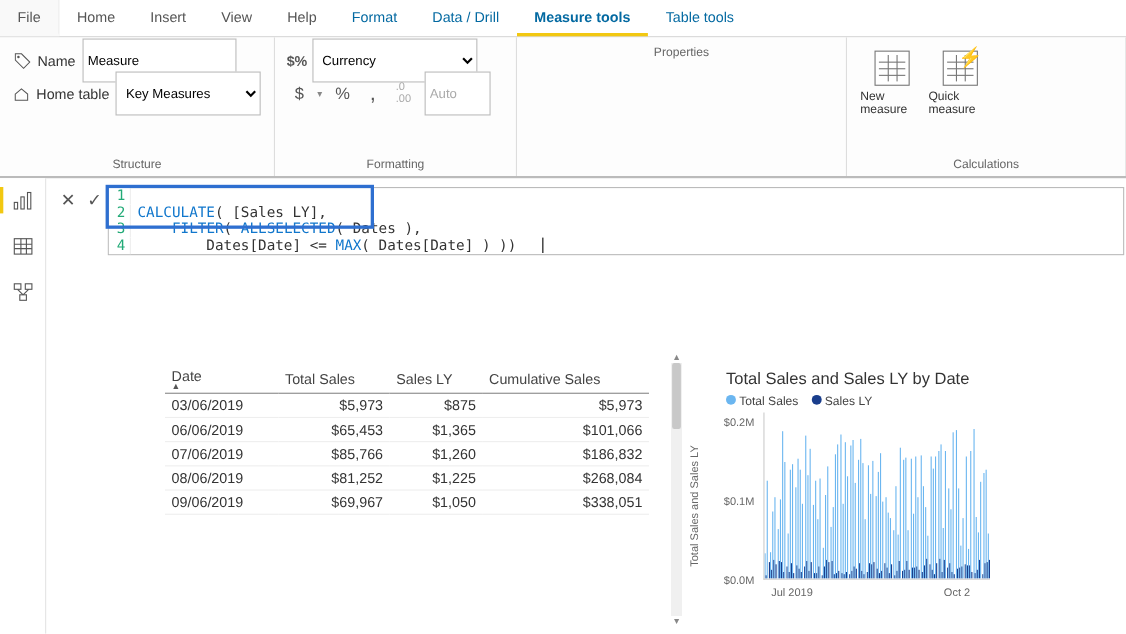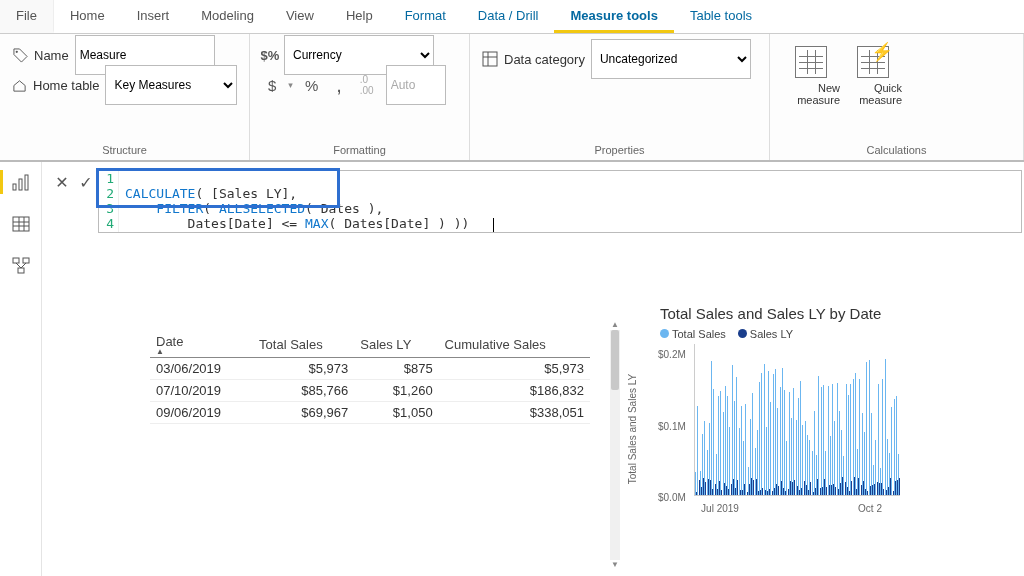--- a/index.html
+++ b/index.html
@@ -26,21 +26,21 @@
   .fmt-btn.small { font-size: 13px; }
   .calc-btn { display: inline-flex; flex-direction: column; align-items: center; width: 58px; padding-top: 2px; cursor: pointer; }
   .calc-btn .big-icon { width: 32px; height: 32px; border: 1px solid #777; background: #fff; position: relative; margin-bottom: 4px; }
   .calc-btn .big-icon .grid { position: absolute; inset: 3px; background:
       linear-gradient(#777,#777) 0 6px/100% 1px no-repeat,
       linear-gradient(#777,#777) 0 12px/100% 1px no-repeat,
       linear-gradient(#777,#777) 0 18px/100% 1px no-repeat,
       linear-gradient(#777,#777) 8px 0/1px 100% no-repeat,
       linear-gradient(#777,#777) 16px 0/1px 100% no-repeat; }
   .calc-btn .bolt { position: absolute; top: -6px; right: -6px; color: #f2c811; font-size: 18px; }
-  .calc-btn .txt { font-size: 11px; text-align: right; line-height: 1.1; color: #333; }
+  .calc-btn .txt { font-size: 11px; text-align: left; line-height: 1.1; color: #333; }
   
   .sidenav { position: absolute; left: 0; top: 162px; width: 42px; bottom: 0; background: #fff; border-right: 1px solid #e4e4e4; display: flex; flex-direction: column; align-items: center; padding-top: 8px; gap: 18px; }
   .sidenav .sicon { width: 24px; height: 24px; color: #666; display: flex; align-items: center; justify-content: center; cursor: pointer; }
   .sidenav .bar-active { position: absolute; left: 0; top: 8px; width: 3px; height: 24px; background: #f2c811; }
   
   .formula-wrap { position: absolute; left: 50px; right: 2px; top: 170px; display: flex; align-items: flex-start; }
   .fb-btn { width: 24px; height: 24px; display: flex; align-items: center; justify-content: center; color: #555; cursor: pointer; font-size: 16px; }
   .formula-box { flex: 1; border: 1px solid #bbb; background: #fff; font-family: Consolas, monospace; font-size: 13px; position: relative; }
   .formula-box .line { display: flex; }
   .gutter { width: 20px; text-align: right; padding-right: 4px; color: #2a7; background: #fff; border-right: 1px solid #eee; user-select: none; }
@@ -53,41 +53,40 @@
   .table-wrap { position: absolute; left: 100px; top: 70px; width: 440px; }
   table { border-collapse: collapse; width: 100%; font-size: 13px; }
   th { text-align: left; font-weight: 400; color: #444; border-bottom: 1px solid #888; padding: 4px 6px 2px 6px; }
   th .sort { font-size: 8px; display:block; line-height:6px; color:#555;}
   td { padding: 3px 6px; border-bottom: 1px solid #eee; }
   td.num { text-align: right; }
   .scroll { position: absolute; left: 560px; top: 70px; width: 10px; height: 230px; background: #f0f0f0; }
   .scroll .thumb { position: absolute; top: 0; left: 1px; width: 8px; height: 60px; background: #c8c8c8; border-radius: 2px; }
   .scroll .arrow { position:absolute; left:0; width:10px; height:10px; font-size:8px; text-align:center; color:#888; }
   
-  .chart-wrap { position: absolute; left: 610px; top: 45px; right: 0; }
+  .chart-wrap { position: absolute; left: 610px; top: 76px; right: 0; }
   .chart-title { font-size: 15px; color: #333; margin-bottom: 6px; }
   .legend { display: flex; gap: 12px; font-size: 11px; color: #444; margin-bottom: 4px; align-items: center; }
   .legend .dot { width: 9px; height: 9px; border-radius: 50%; display: inline-block; margin-right: 3px; }
   .chart-body { position: relative; height: 170px; width: 240px; }
   .ylabel { position: absolute; left: -28px; top: 50%; transform: translate(-50%, -50%) rotate(-90deg); font-size: 10px; color: #666; white-space: nowrap; }
   .ytick { position: absolute; left: -2px; font-size: 10px; color: #666; transform: translateY(-50%); }
   .plot { position: absolute; left: 34px; top: 0; right: 0; bottom: 18px; border-left: 1px solid #ccc; border-bottom: 1px solid #ccc; overflow: hidden; }
   .xtick { position: absolute; bottom: 0; font-size: 10px; color: #666; transform: translateX(-50%); }
   .bars { position:absolute; inset:0; display:flex; align-items:flex-end; }
   .bars .b1 { flex:1; background:#6bb6f0; margin:0 0.2px; }
   .bars .b2 { flex:1; background:#1a3e8c; margin:0 0.2px; }
 </style>
 </head>
 <body>
 
 <div class="menubar" id="menubar">
     <div class="tab file">File</div>
     <div class="tab">Home</div>
     <div class="tab">Insert</div>
-    <div class="tab">Modeling</div>
     <div class="tab">View</div>
     <div class="tab">Help</div>
     <div class="tab context">Format</div>
     <div class="tab context">Data / Drill</div>
     <div class="tab context active">Measure tools</div>
     <div class="tab context">Table tools</div>
   </div>
 
 <div class="ribbon">
   <div class="group" style="width:250px">
@@ -127,33 +126,20 @@
         <span class="fmt-btn">%</span>
         <span class="fmt-btn" style="font-size:20px;line-height:10px">,</span>
         <span class="fmt-btn small" style="font-size:10px;color:#aaa">.0<br>.00</span>
         <input type="text" class="sel-sm" style="color: rgb(170, 170, 170);" value="Auto">
       </div>
     </div>
     <div class="group-label">Formatting</div>
   </div>
 
   <div class="group" style="width:300px">
-    <div class="group-body">
-      <div class="row" style="margin-top:4px">
-        <span class="icon">
-          <svg width="16" height="16" viewBox="0 0 16 16">
-              <rect x="1" y="1" width="14" height="14" fill="none" stroke="#555"></rect>
-              <line x1="1" y1="6" x2="15" y2="6" stroke="#555"></line>
-              <line x1="6" y1="1" x2="6" y2="15" stroke="#555"></line>
-            </svg>
-        </span>
-        <span class="lbl">Data category</span>
-        <select class="sel-lg"><option>Uncategorized</option></select>
-      </div>
-    </div>
     <div class="group-label">Properties</div>
   </div>
 
   <div class="group" style="flex:1">
     <div class="group-body" style="display:flex;gap:4px;padding-top:4px">
       <div class="calc-btn">
         <div class="big-icon">
             <div class="grid"></div>
           </div>
         <div class="txt">New measure</div>
@@ -234,24 +220,36 @@
           </tr>
         </thead>
       <tbody id="tbody">
           <tr>
             <td>03/06/2019</td>
             <td class="num">$5,973</td>
             <td class="num">$875</td>
             <td class="num">$5,973</td>
           </tr>
           <tr>
-            <td>07/10/2019</td>
+            <td>06/06/2019</td>
+            <td class="num">$65,453</td>
+            <td class="num">$1,365</td>
+            <td class="num">$101,066</td>
+          </tr>
+          <tr>
+            <td>07/06/2019</td>
             <td class="num">$85,766</td>
             <td class="num">$1,260</td>
             <td class="num">$186,832</td>
+          </tr>
+          <tr>
+            <td>08/06/2019</td>
+            <td class="num">$81,252</td>
+            <td class="num">$1,225</td>
+            <td class="num">$268,084</td>
           </tr>
           <tr>
             <td>09/06/2019</td>
             <td class="num">$69,967</td>
             <td class="num">$1,050</td>
             <td class="num">$338,051</td>
           </tr>
         </tbody>
     </table>
   </div>

